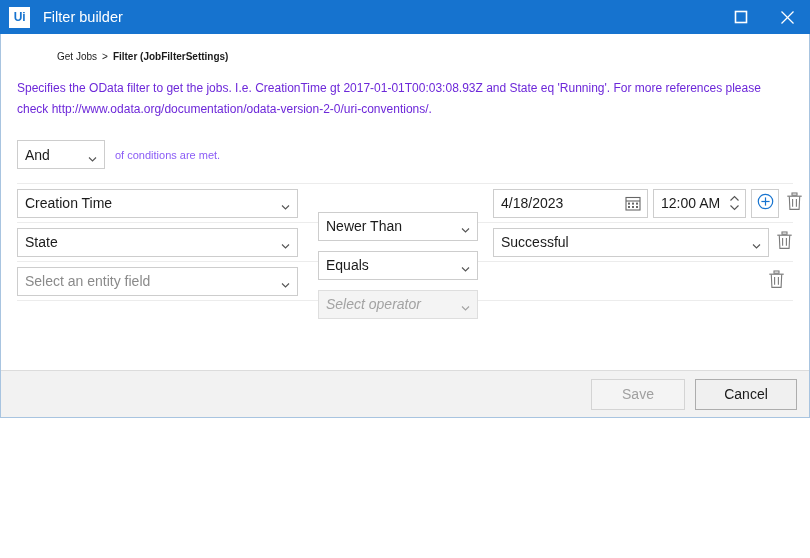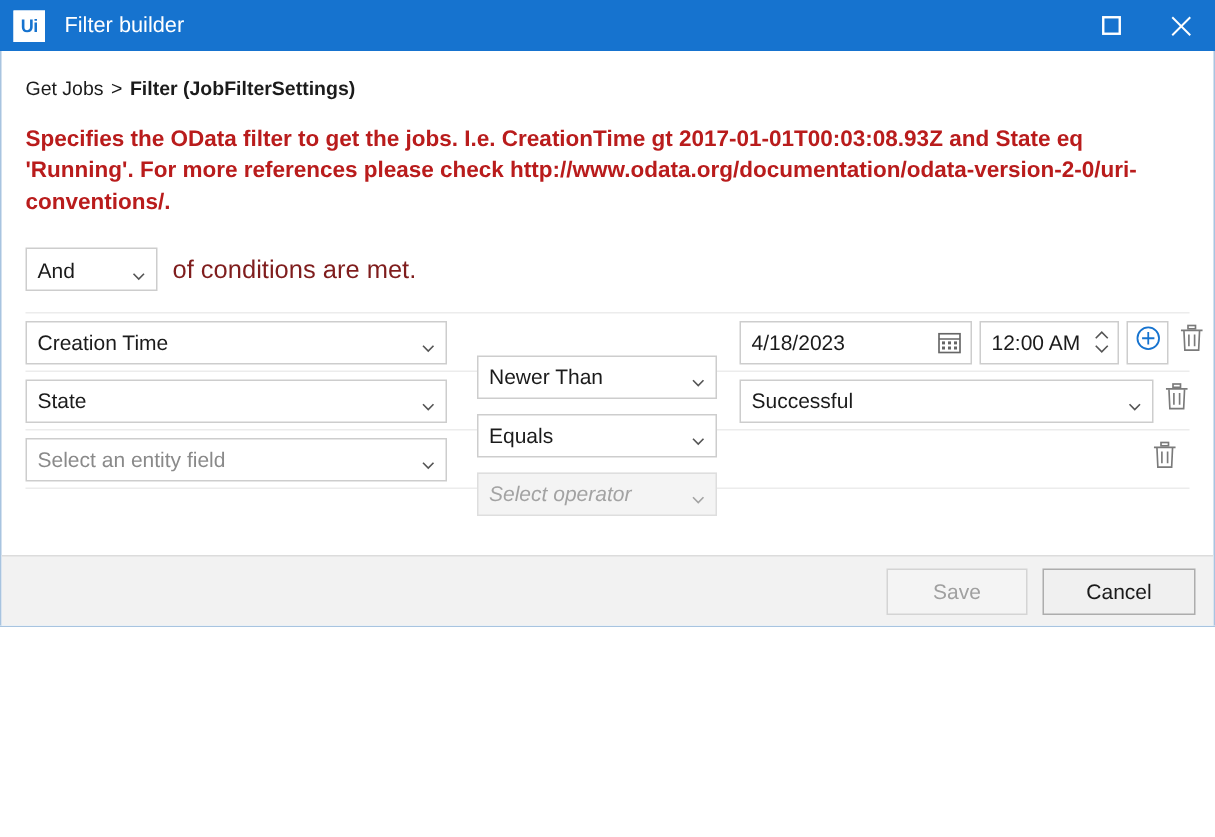--- a/index.html
+++ b/index.html
@@ -79,49 +79,49 @@
   }
   .inner {
     flex: 1 1 auto;
     padding: 0 16px;
     box-sizing: border-box;
     overflow: hidden;
   }
 
   .breadcrumb {
     margin-top: 17px;
-    font-size: 13px;
+    font-size: 10px;
     color: #1b1b1b;
     white-space: nowrap;
+    margin-left: 40px;
   }
   .bc-sep {
     margin: 0 5px;
     color: #1b1b1b;
   }
   .bc-current { font-weight: bold; }
 
   .description {
     margin-top: 16px;
-    font-size: 15px;
-    color: #b91c1c;
+    font-size: 12px;
+    color: #6d28d9;
     line-height: 21px;
     max-width: 776px;
-    font-weight: bold;
   }
 
   
   .logic-row {
     margin-top: 20px;
     display: flex;
     align-items: center;
   }
   .logic-label {
     margin-left: 10px;
-    font-size: 17px;
-    color: #7f1d1d;
+    font-size: 11px;
+    color: #8b5cf6;
   }
 
   
   .sel {
     position: relative;
     height: 29px;
     box-sizing: border-box;
     border: 1px solid #cdcdcd;
     background: #ffffff;
     display: flex;

